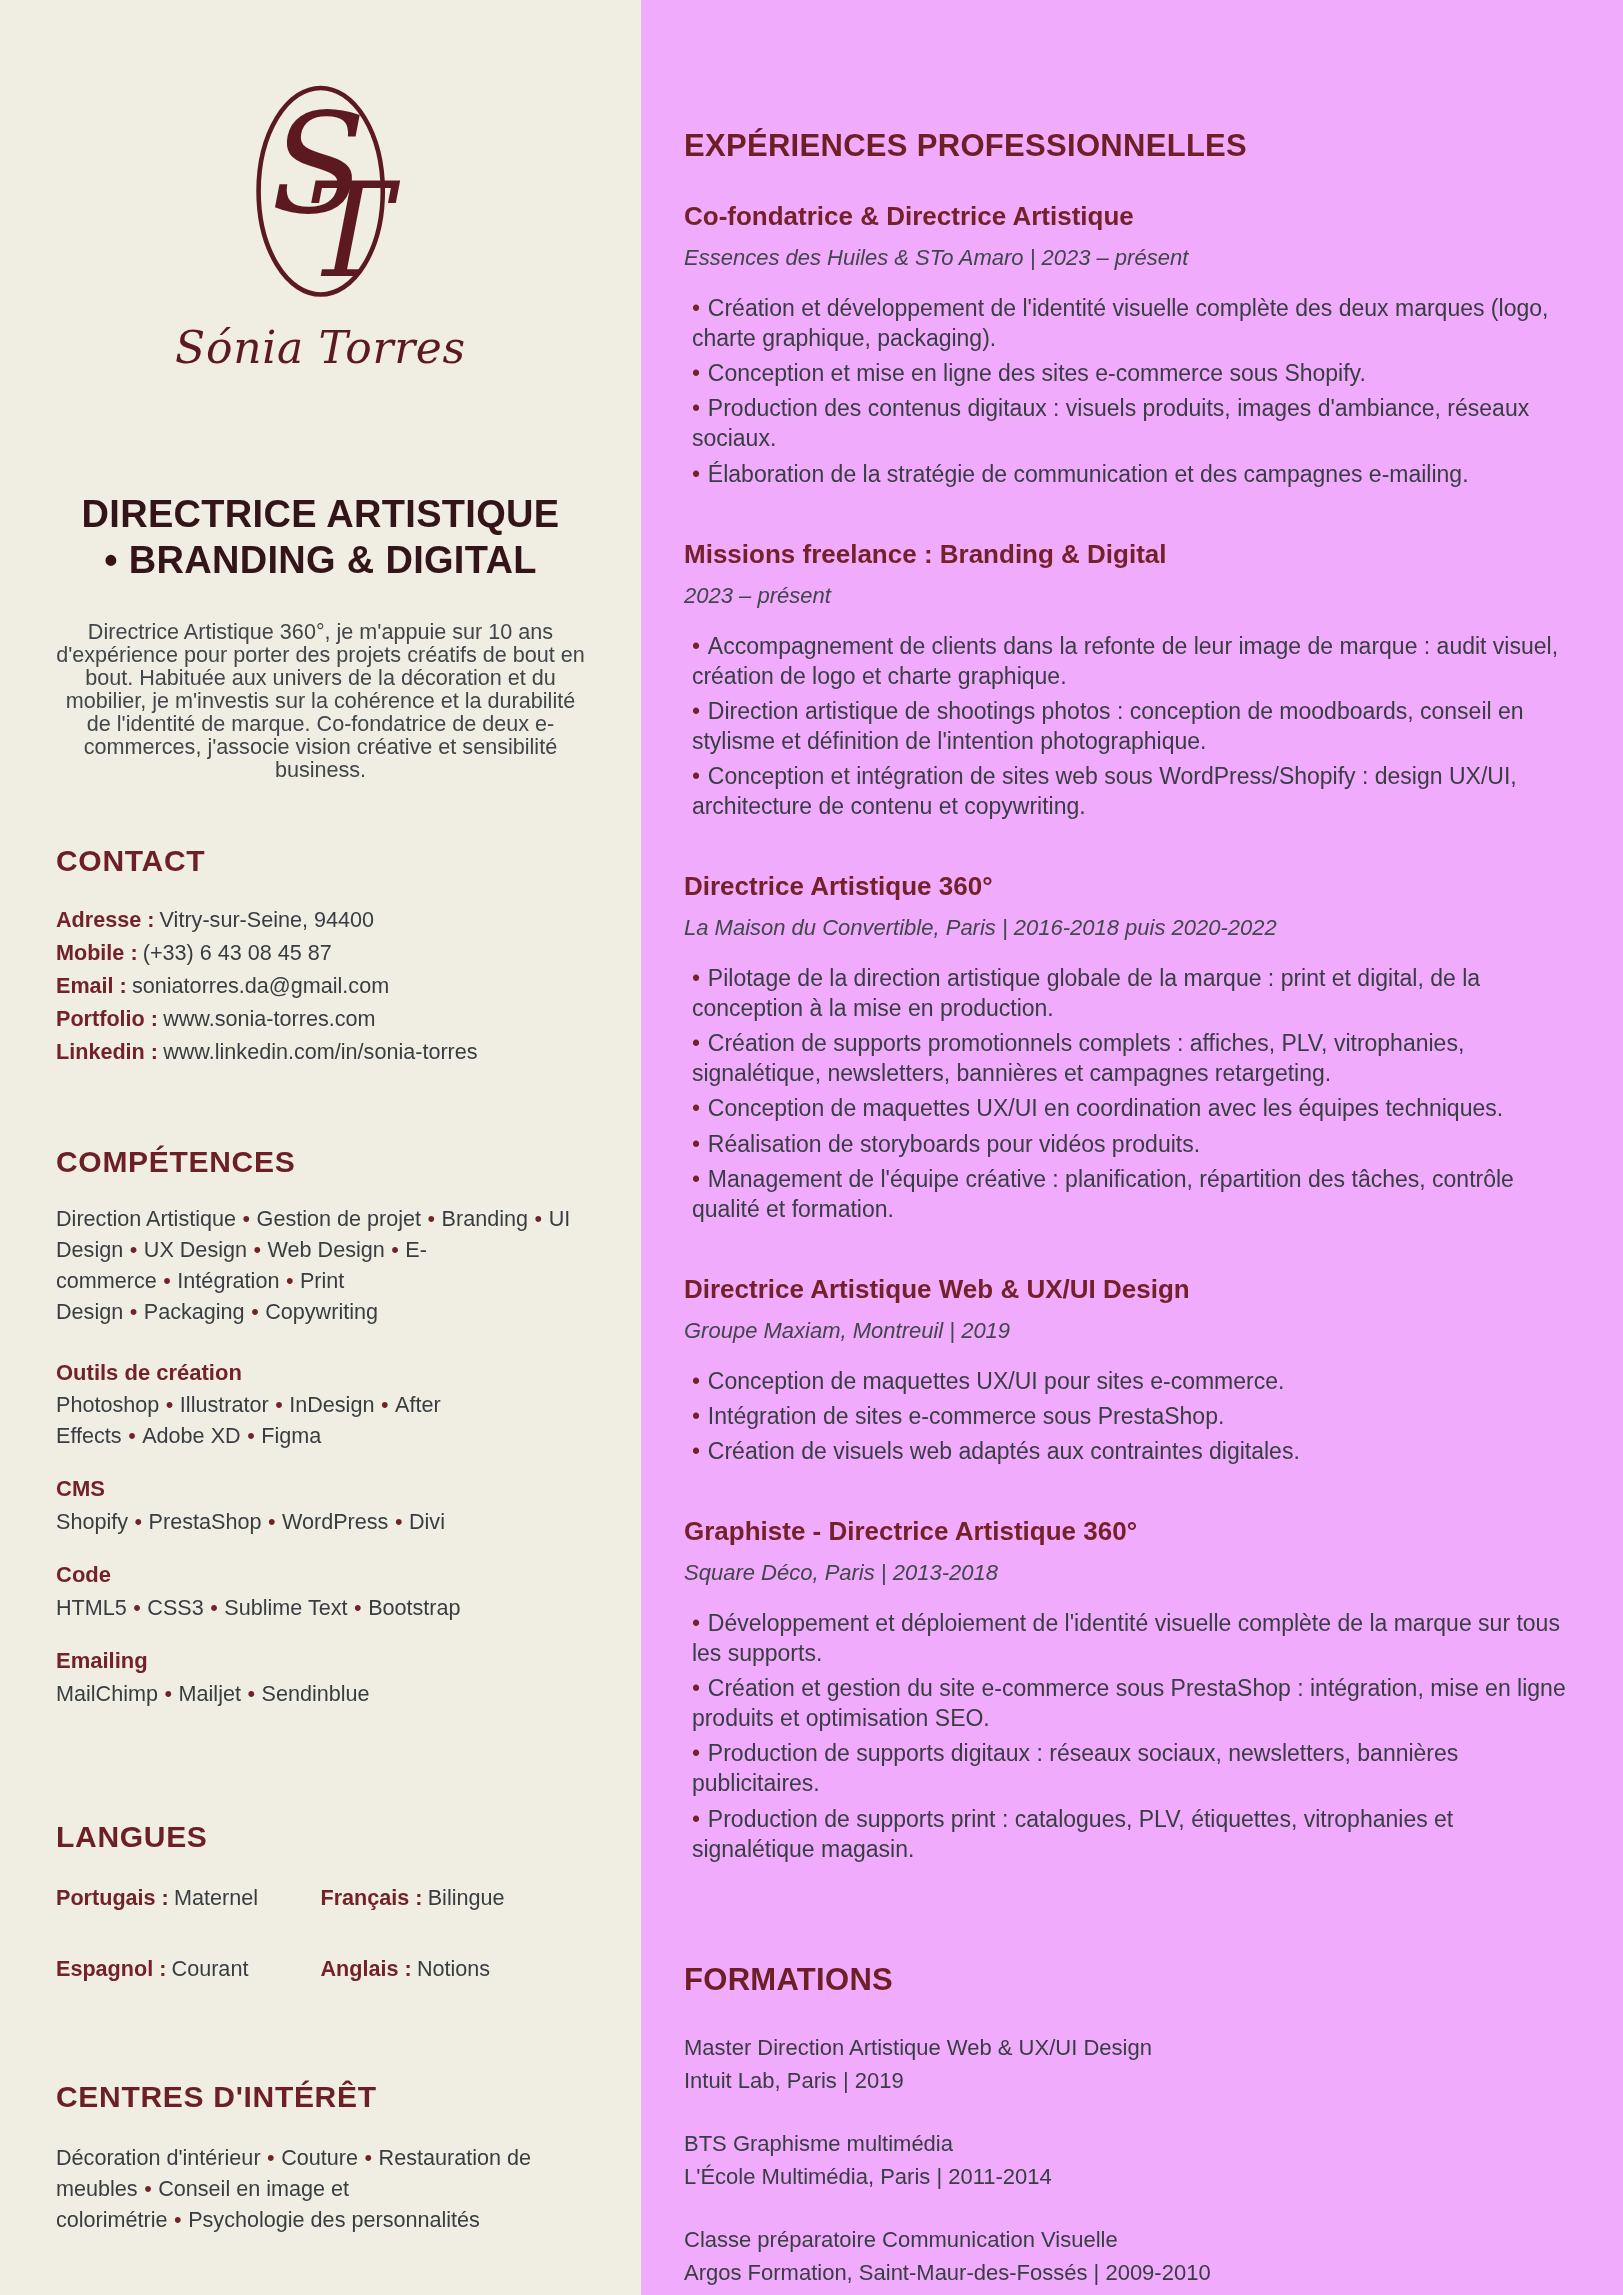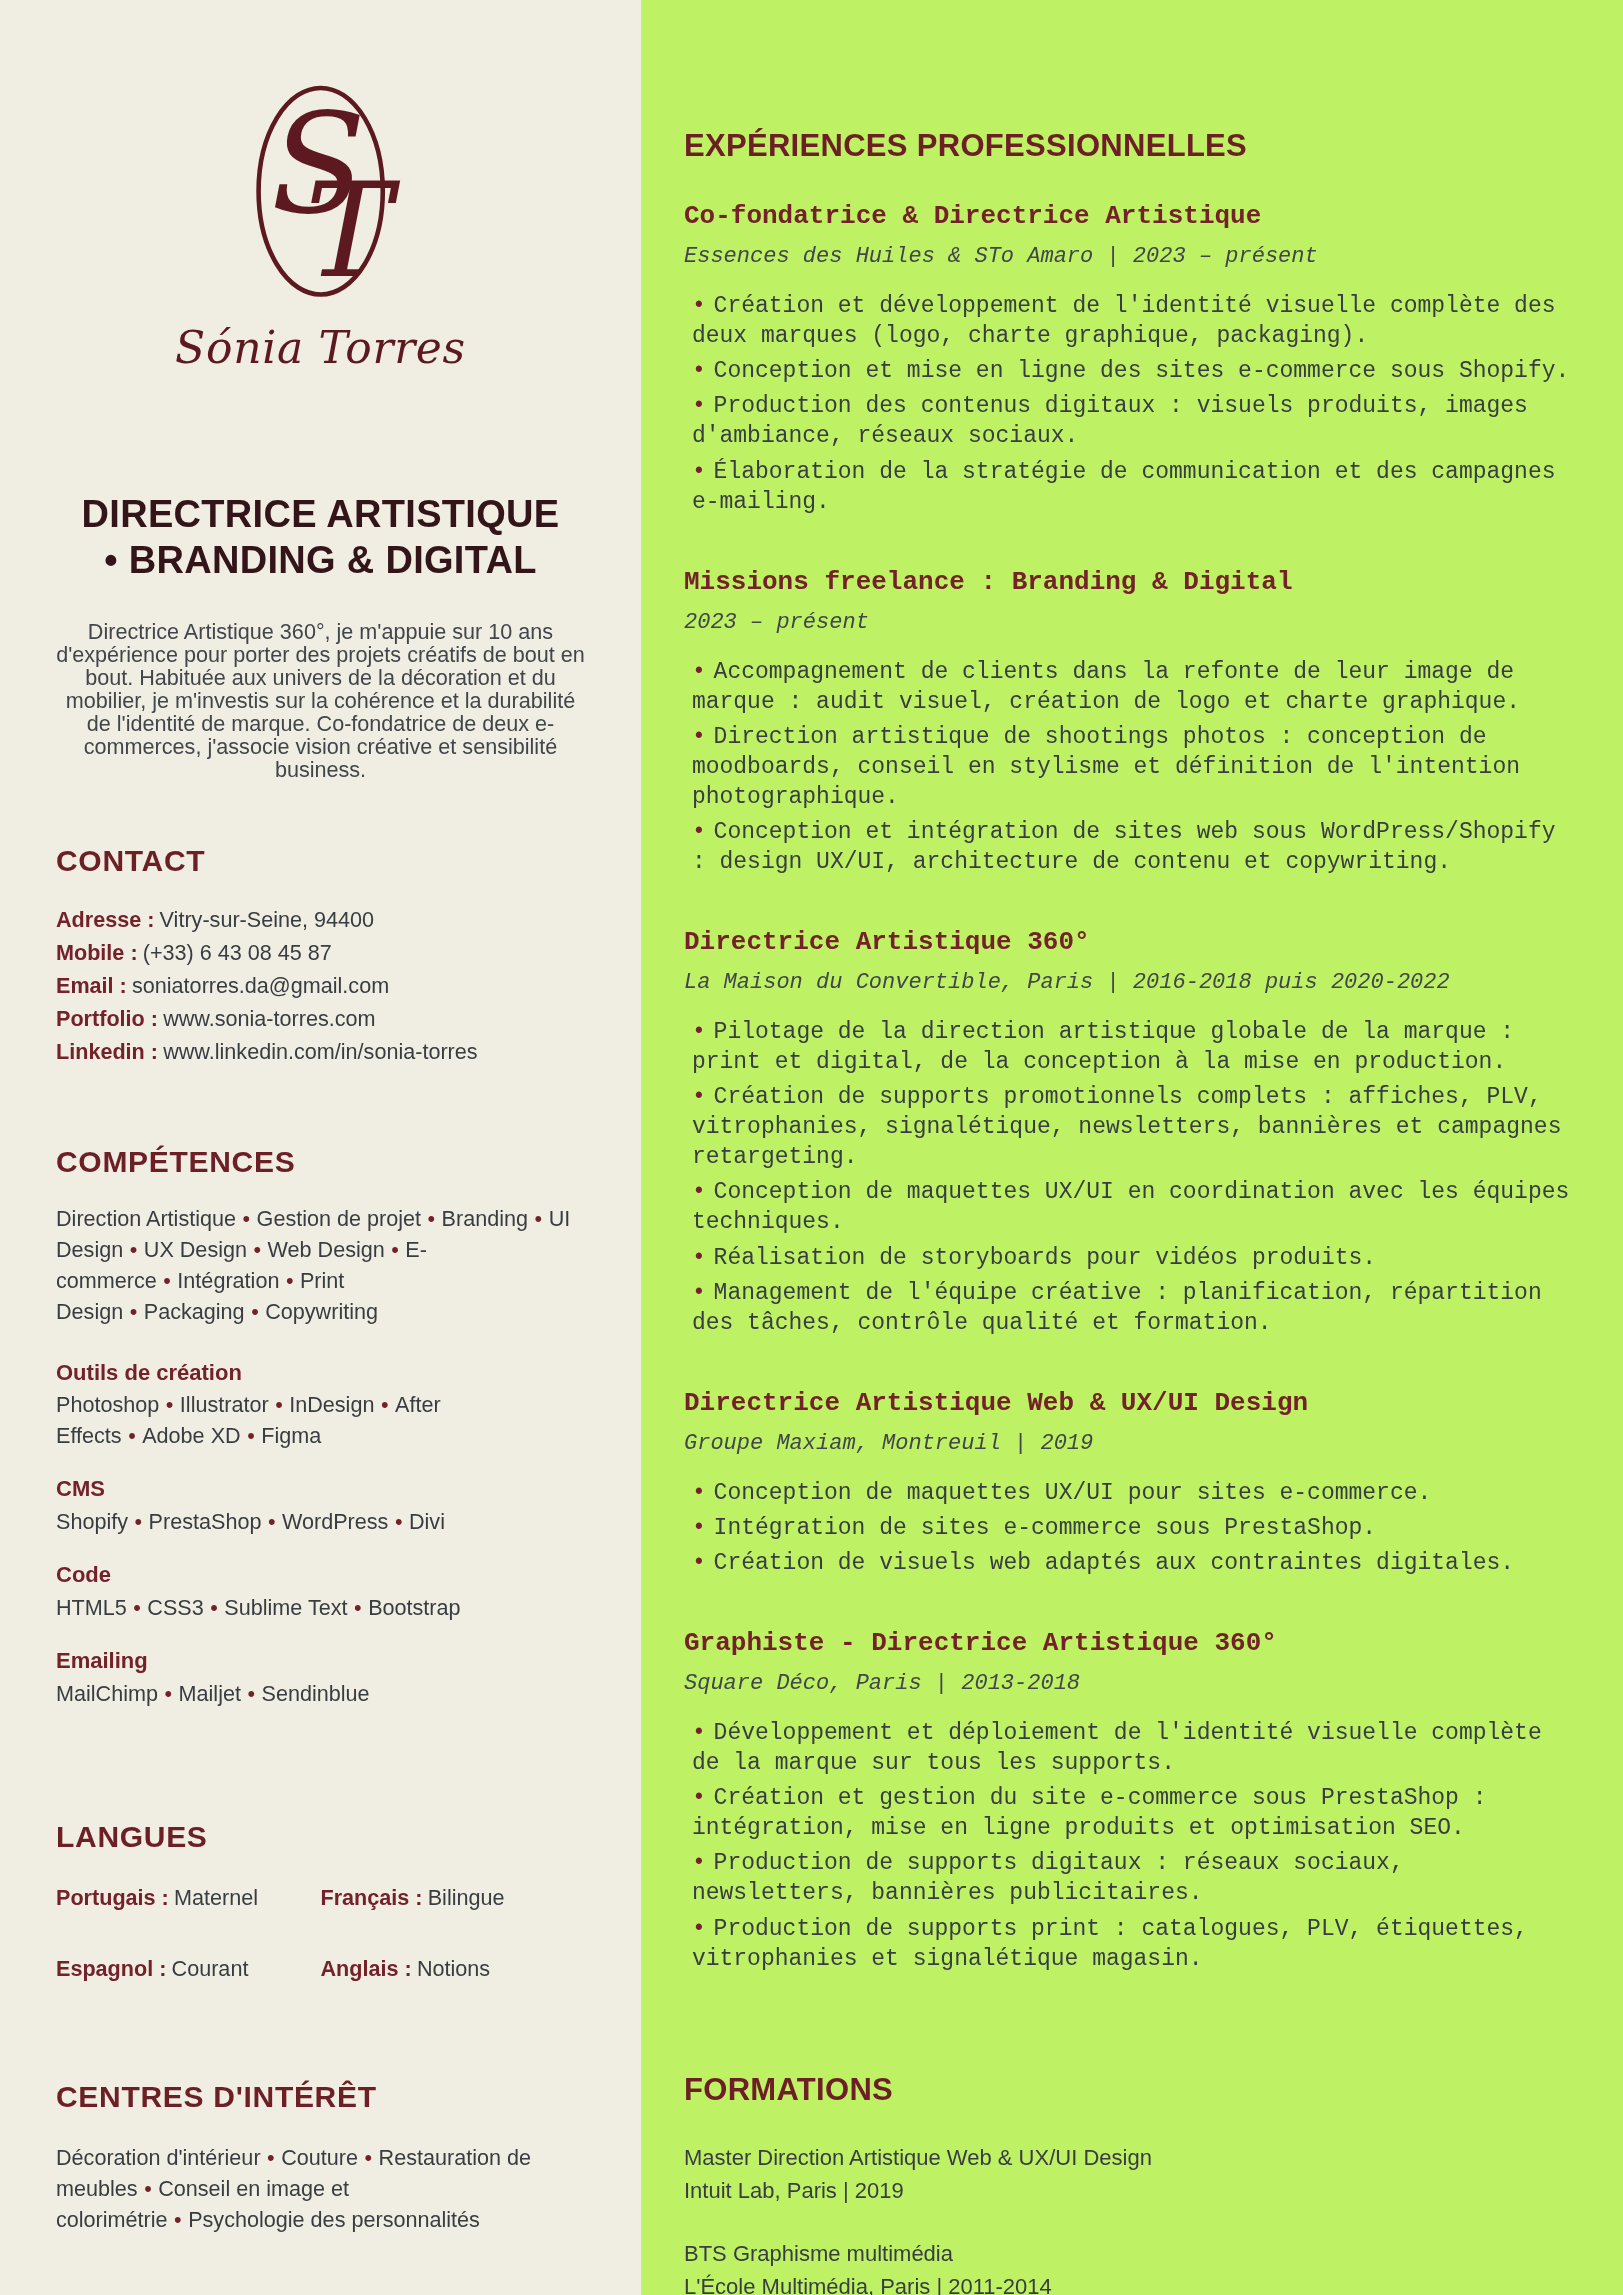--- a/index.html
+++ b/index.html
@@ -43,23 +43,23 @@
   .tool-groups{margin-top:33px;}
   .tool-group h3{font-size:22px;font-weight:700;color:var(--accent-mid);margin:25px 0 3.9px 0;}
   .tool-group .skills{margin-top:3.9px;}
 
   .lang-grid{display:grid;grid-template-columns:1fr 1fr;row-gap:45px;margin-top:31px;
              font-size:21.6px;line-height:26px;}
 
   .interests{margin-top:27.5px;}
 
   
-  .main{flex:1;padding:128px 50px 39px 43px;background:#bef264;}
+  .main{flex:1;padding:128px 50px 39px 43px;background:#f0abfc;}
   .main-h2{font-size:31px;font-weight:700;color:var(--accent);letter-spacing:0.3px;margin:0 0 37px 0;}
-  .job{margin-bottom:50px;font-family:Liberation Mono, monospace;}
+  .job{margin-bottom:50px;}
   .job-title{font-size:26px;font-weight:700;color:var(--accent-mid);margin:0 0 13px 0;}
   .job-subtitle{font-size:22px;font-style:italic;color:var(--text-soft);margin:0 0 22px 0;font-weight:400;}
   .bullets{padding-left:7.9px;}
   .bullet{font-size:23px;line-height:30px;color:var(--text);margin-bottom:5.2px;}
   .dot{color:var(--accent-mid);margin-right:7.9px;}
   .mt-form{margin-top:98px;margin-bottom:33px;}
   .formation{margin-bottom:30px;font-size:22px;line-height:33px;color:var(--text);}
   .formation p{margin:0;}
 </style>
 </head>

